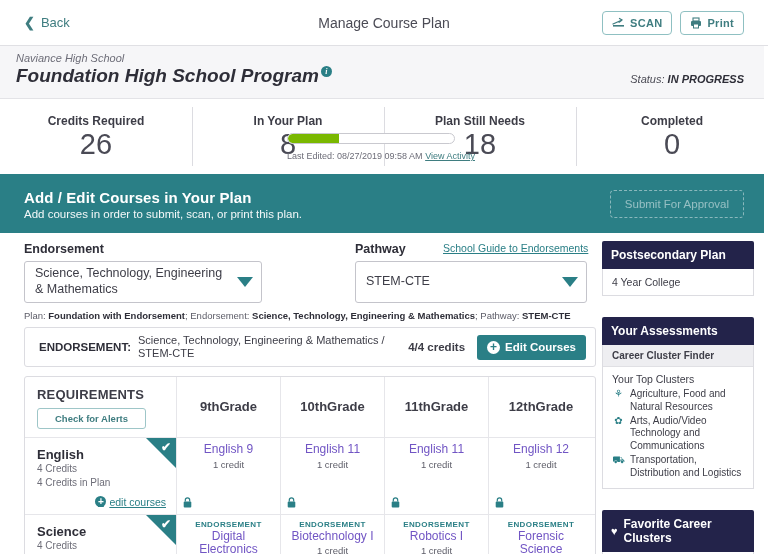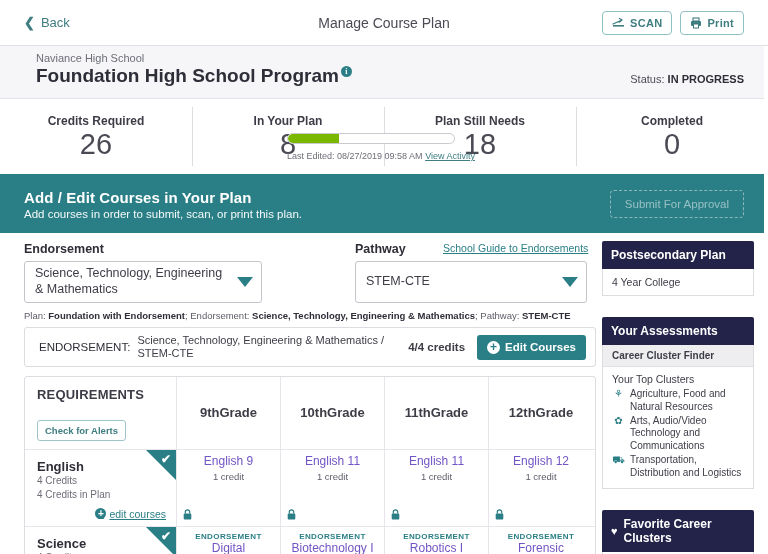--- a/index.html
+++ b/index.html
@@ -29,22 +29,23 @@
     border: 1px solid #8fc0c2; border-radius: 4px; background: #fff;
     color: #3f7d80; font-size: 11px; letter-spacing: .3px;
     height: 24px; padding: 0 9px; display: flex; align-items: center; gap: 5px;
     cursor: pointer; font-weight: bold;
   }
   .ic { display:inline-block; line-height:0; }
 
   
   .planhead {
     background: #f6f6f8; border-bottom: 1px solid #e3e3e7;
-    padding: 10px 24px 11px 36px; display: flex; align-items: flex-end;
+    padding: 10px 24px 11px 16px; display: flex; align-items: flex-end;
     height: 53px;
+    font-style: italic;
   }
   .school-name { font-size: 11px; color: #6d6d78; margin-bottom: 1px; }
   .plan-title { font-size: 19px; font-weight: bold; color: #2e2e38; display:flex; align-items:flex-start; gap:2px;}
   .info-dot {
     width: 11px; height: 11px; border-radius: 50%; background: #2a7f86;
     color: #fff; font-size: 8px; font-weight: bold; display: inline-flex;
     align-items: center; justify-content: center; margin-top: 1px;
     font-family: "Liberation Serif", serif;
   }
   .status-wrap { margin-left: auto; font-size: 11px; color: #4b4b55; padding-bottom: 2px;}
@@ -112,21 +113,21 @@
 
   
   .plan-line { font-size: 9.5px; color: #5d5d68; margin: 7px 0 6px 0; }
   .plan-line b { color: #2e2e38; }
 
   
   .endorse-strip {
     border: 1px solid #dcdce1; border-radius: 3px; background: #fff;
     display: flex; align-items: center; padding: 7px 9px 7px 14px; height: 40px;
   }
-  .endorse-strip .lbl { font-size: 11.5px; font-weight: normal; color: #2e2e38; white-space: nowrap;}
+  .endorse-strip .lbl { font-size: 11.5px; font-weight: bold; color: #2e2e38; white-space: nowrap;}
   .endorse-strip .val { font-size: 11px; color: #3d3d47; margin-left: 7px; line-height: 1.22;}
   .endorse-strip .credits { margin-left: auto; font-size: 11.5px; font-weight: bold; color: #3d3d47; white-space: nowrap;}
   .btn-teal {
     background: #2a7f86; color: #fff; border: none; border-radius: 3px;
     font-size: 11.5px; font-weight: bold; padding: 6px 10px; margin-left: 12px;
     display: flex; align-items: center; gap: 5px; cursor: pointer; white-space: nowrap;
   }
   .plus-circ {
     width: 13px; height: 13px; border-radius: 50%; background: #fff; color: #2a7f86;
     font-size: 12px; font-weight: bold; display: inline-flex; align-items: center;
@@ -137,22 +138,22 @@
   .req-table { margin-top: 9px; border: 1px solid #dcdce1; border-radius: 3px; background:#fff; width: 572px;}
   .req-row { display: flex; border-bottom: 1px solid #e6e6ea; }
   .req-row:last-child { border-bottom: none; }
   .c-label { width: 152px; flex: none; position: relative; border-right: 1px solid #e6e6ea;}
   .c-grade { width: 104px; flex: none; border-right: 1px solid #e6e6ea; }
   .c-grade:last-child { border-right: none; }
 
   .hdr-row .c-label { padding: 10px 10px 8px 12px; }
   .hdr-title { font-size: 13px; font-weight: bold; color: #3d3d47; letter-spacing: .2px;}
   .alerts-btn {
-    margin-top: 18px; border: 1px solid #9ec6c8; border-radius: 3px; background: #fff;
-    color: #3f7d80; font-size: 9.5px; font-weight: bold; padding: 4px 7px; display: inline-block; cursor: pointer;
+    margin-top: 6px; border: 1px solid #9ec6c8; border-radius: 3px; background: #fff;
+    color: #3f7d80; font-size: 9.5px; font-weight: bold; padding: 4px 17px; display: inline-block; cursor: pointer;
   }
   .hdr-row .c-grade {
     display: flex; flex-direction: row; align-items: center; justify-content: center;
     font-size: 13px; font-weight: bold; color: #3d3d47; line-height: 1.25; padding: 10px 0;
   }
 
   
   .subj-row .c-label { padding: 9px 10px 6px 12px; display: flex; flex-direction: column; overflow: hidden;}
   .subj-name { font-size: 13px; font-weight: bold; color: #2e2e38;}
   .subj-meta { font-size: 10px; color: #6d6d78; line-height: 1.38; }

